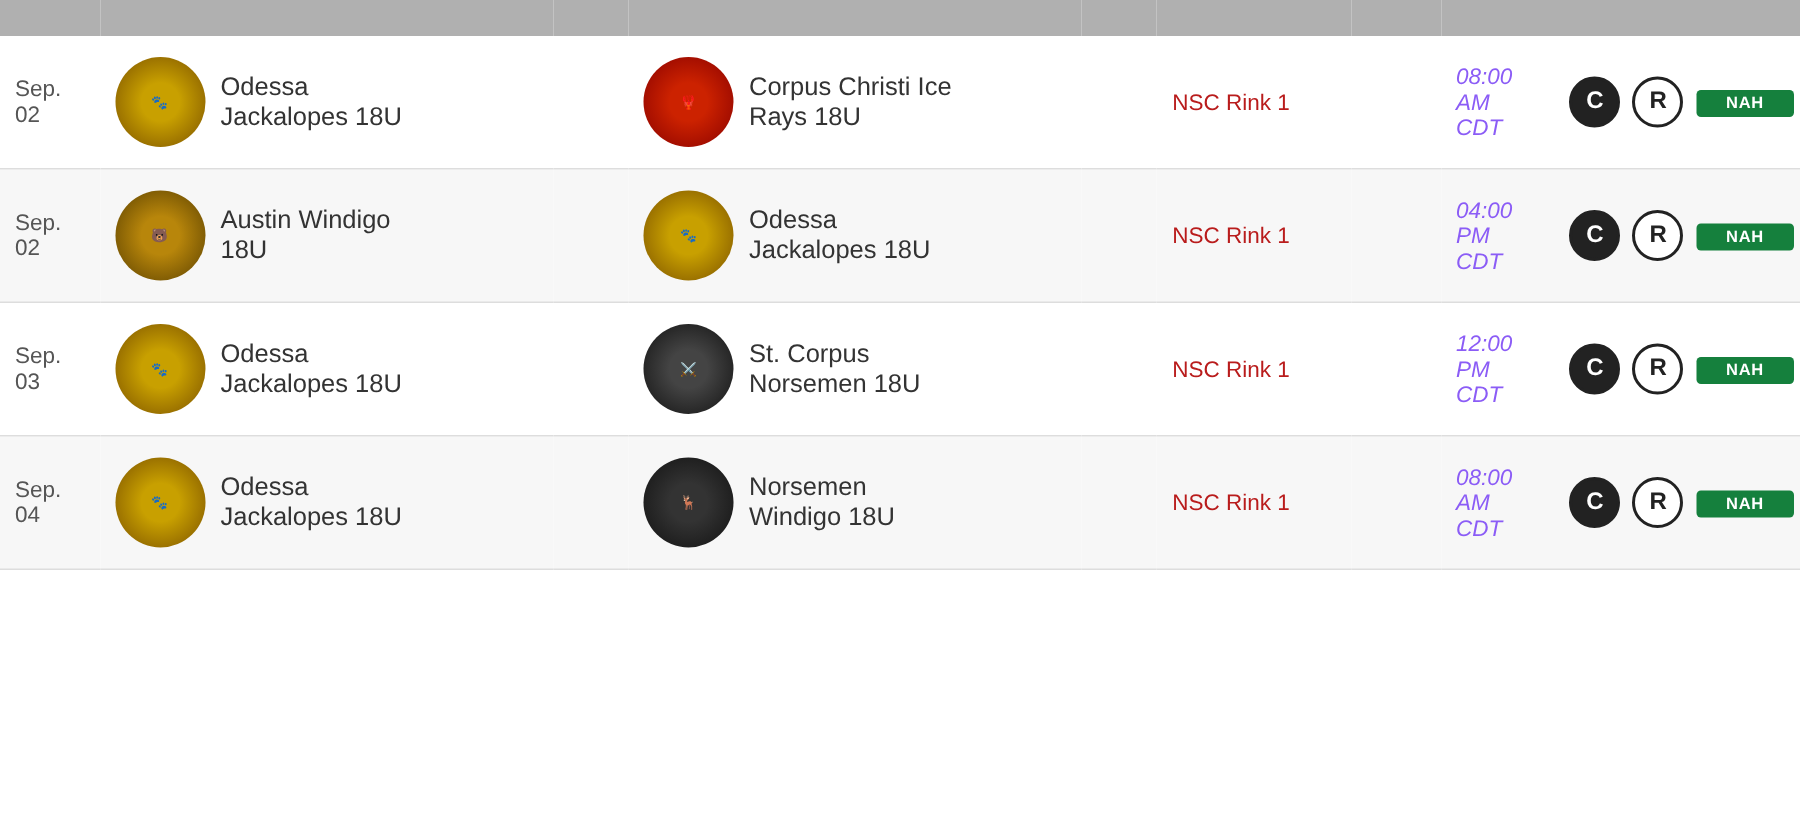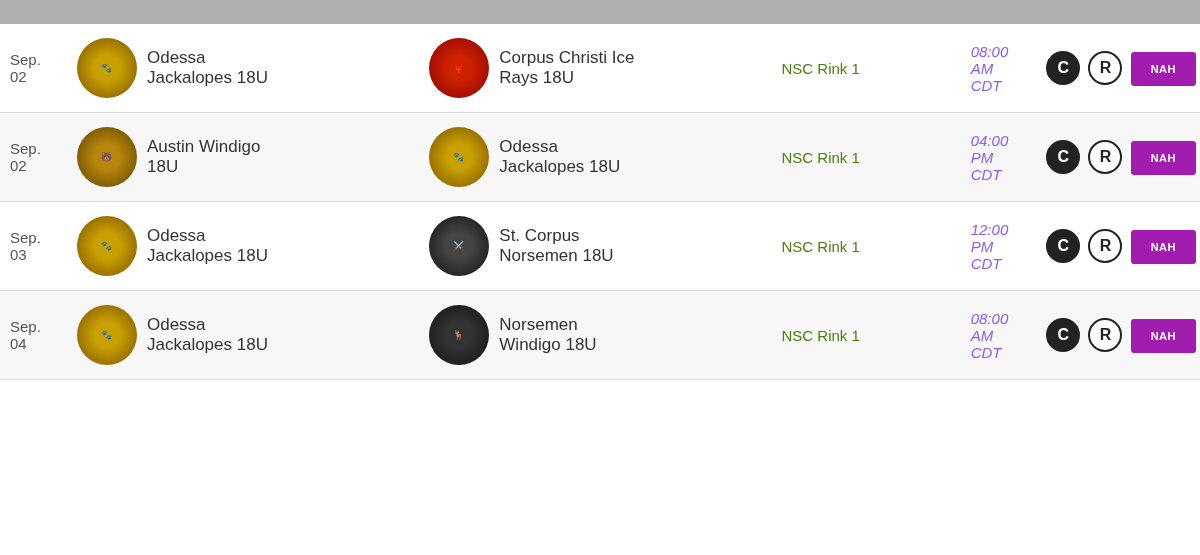--- a/index.html
+++ b/index.html
@@ -51,21 +51,21 @@
     .team-name {
       display: inline-block;
       vertical-align: middle;
       margin-left: 6px;
       font-size: 17px;
       color: #333;
       max-width: 140px;
     }
     .venue-cell {
       white-space: nowrap;
-      color: #4d7c0f;
+      color: #b91c1c;
     }
     .time-cell {
       white-space: nowrap;
       color: #8b5cf6;
       font-style: italic;
     }
     .icon-circle {
       display: inline-flex;
       align-items: center;
       justify-content: center;
@@ -81,28 +81,28 @@
     }
     .icon-circle.r-icon {
       background: #fff;
       color: #222;
       border: 2px solid #222;
     }
     .nahl-badge {
       display: inline-flex;
       align-items: center;
       justify-content: center;
-      background: #a21caf;
+      background: #15803d;
       color: #fff;
       font-size: 11px;
       font-weight: bold;
       padding: 4px 20px;
       border-radius: 3px;
       min-width: 44px;
-      height: 34px;
+      height: 18px;
       text-align: center;
       letter-spacing: 0.5px;
     }
     .actions-cell {
       white-space: nowrap;
       padding-right: 4px;
     }
     
     .logo-jackalopes { background: radial-gradient(circle, #c8a000 30%, #7a5000 100%); border-radius: 50%; }
     .logo-ccice { background: radial-gradient(circle, #cc2200 30%, #880000 100%); border-radius: 50%; }

